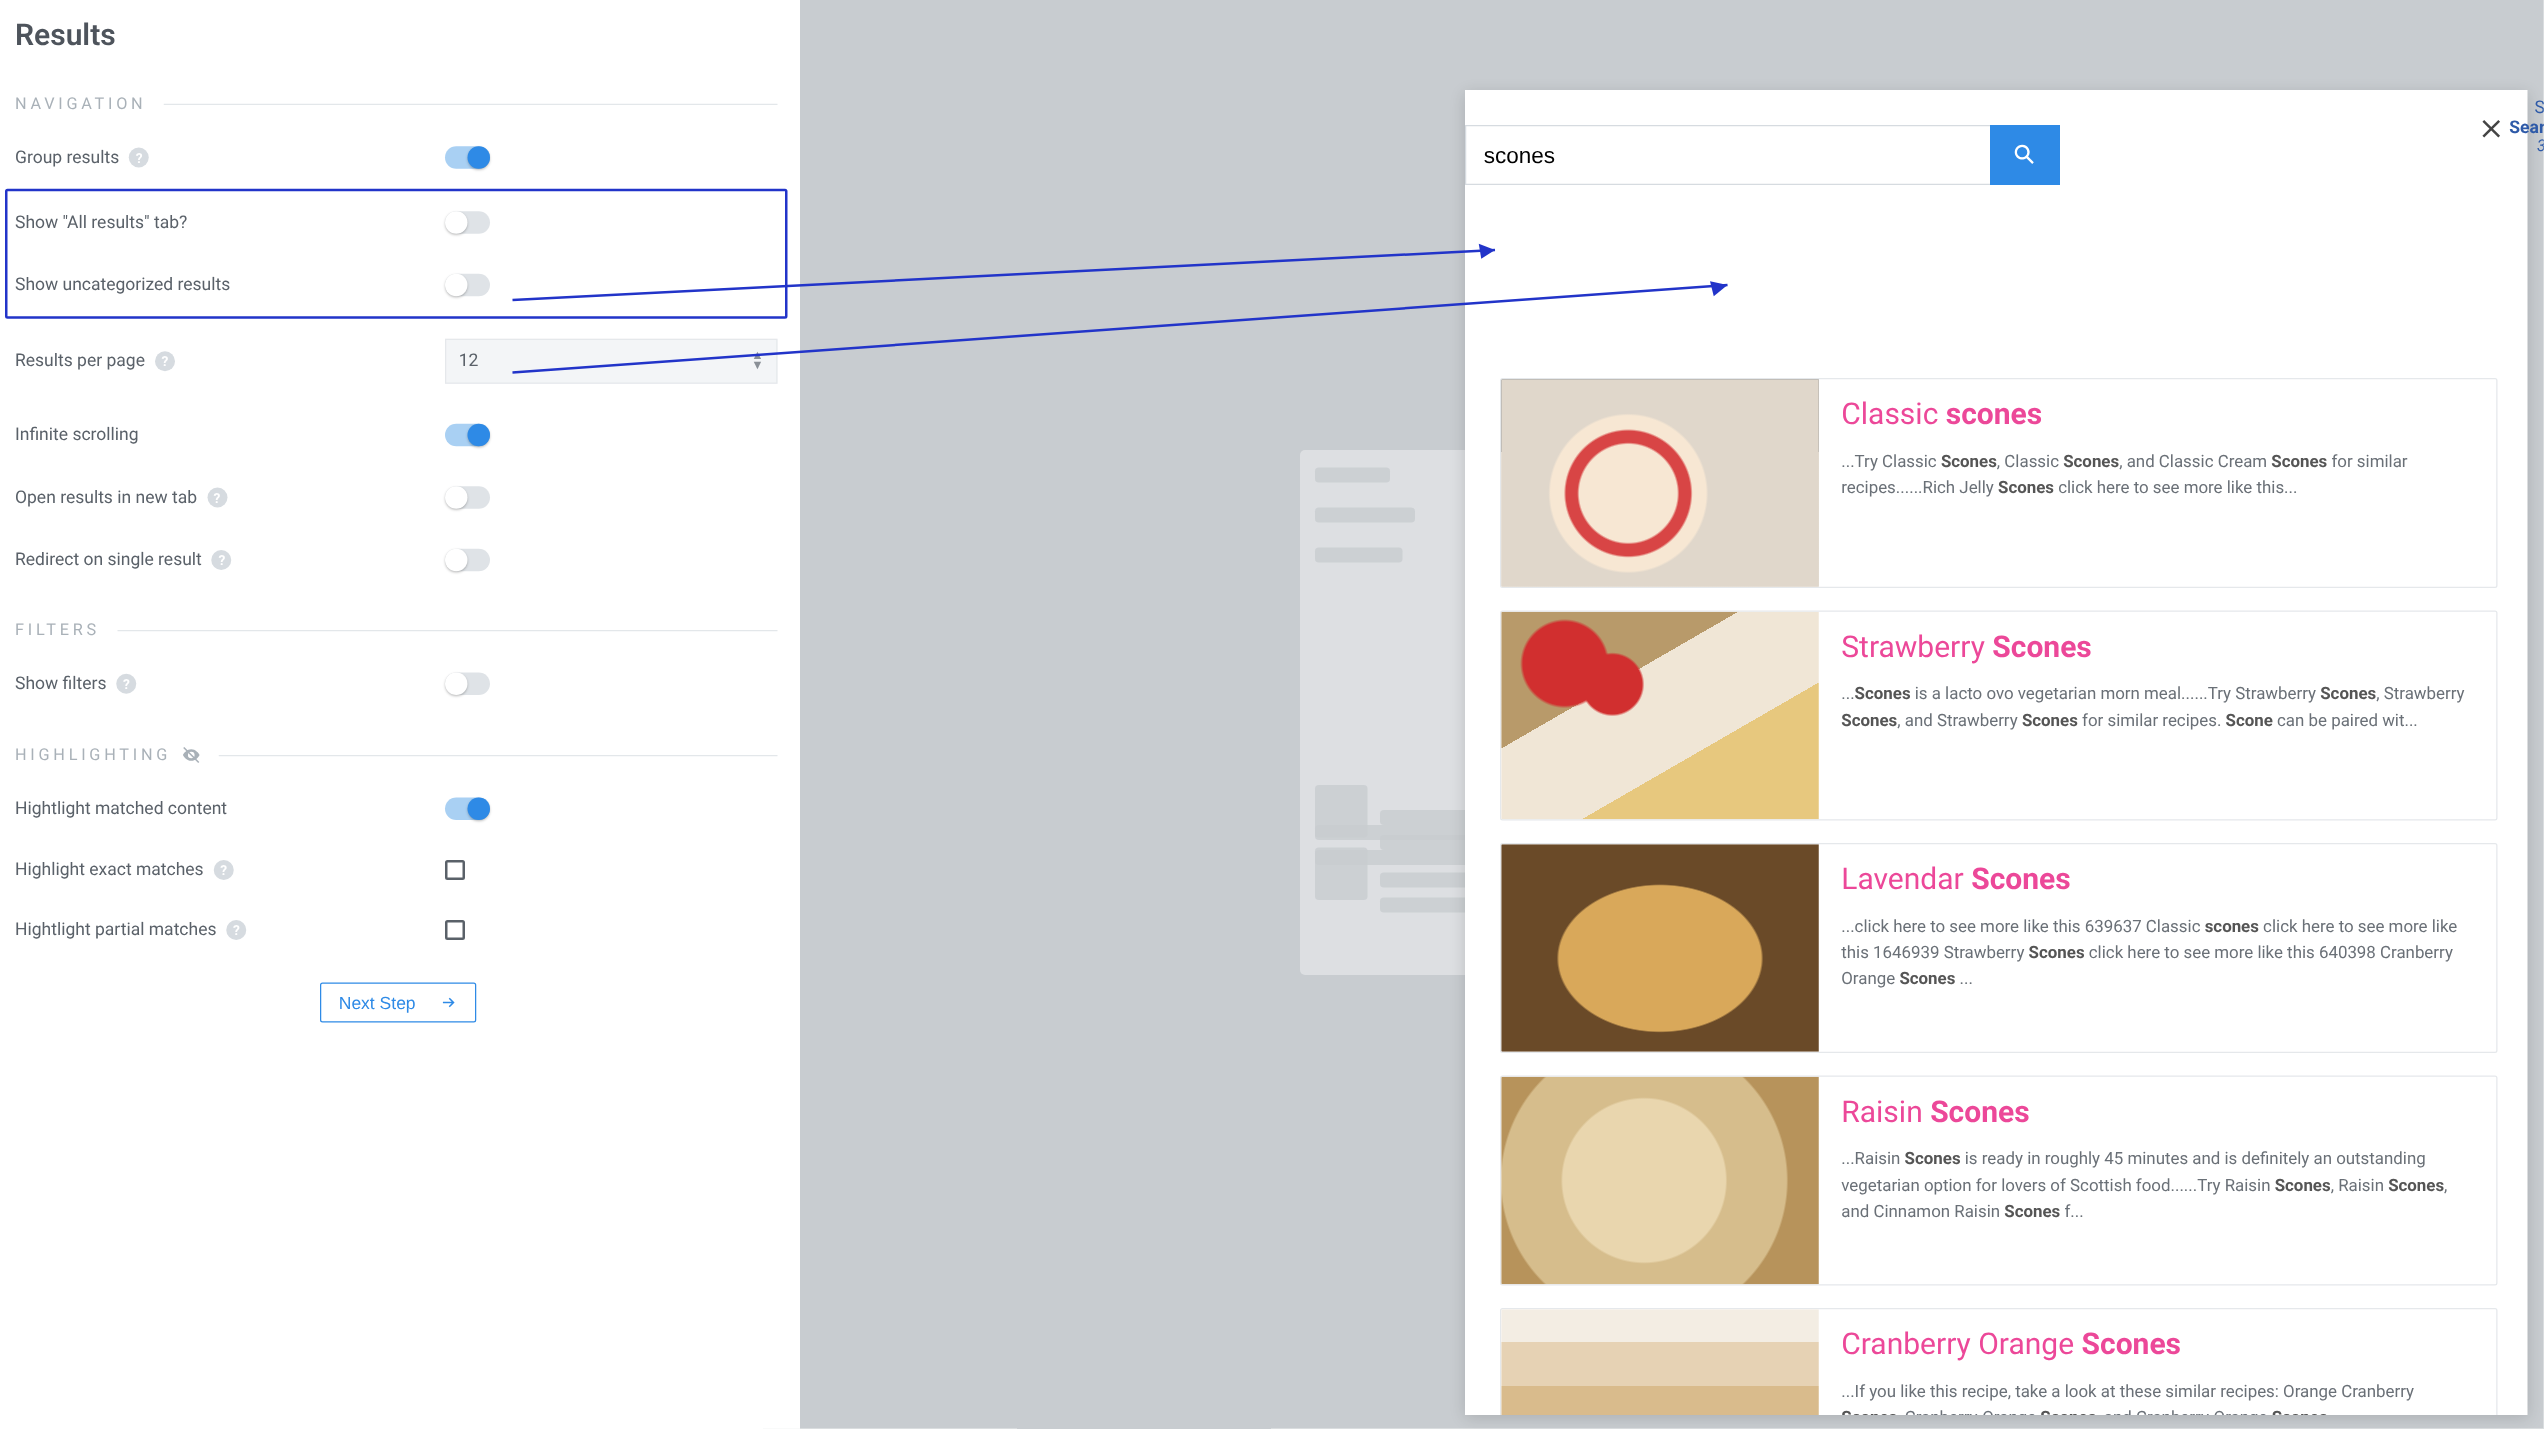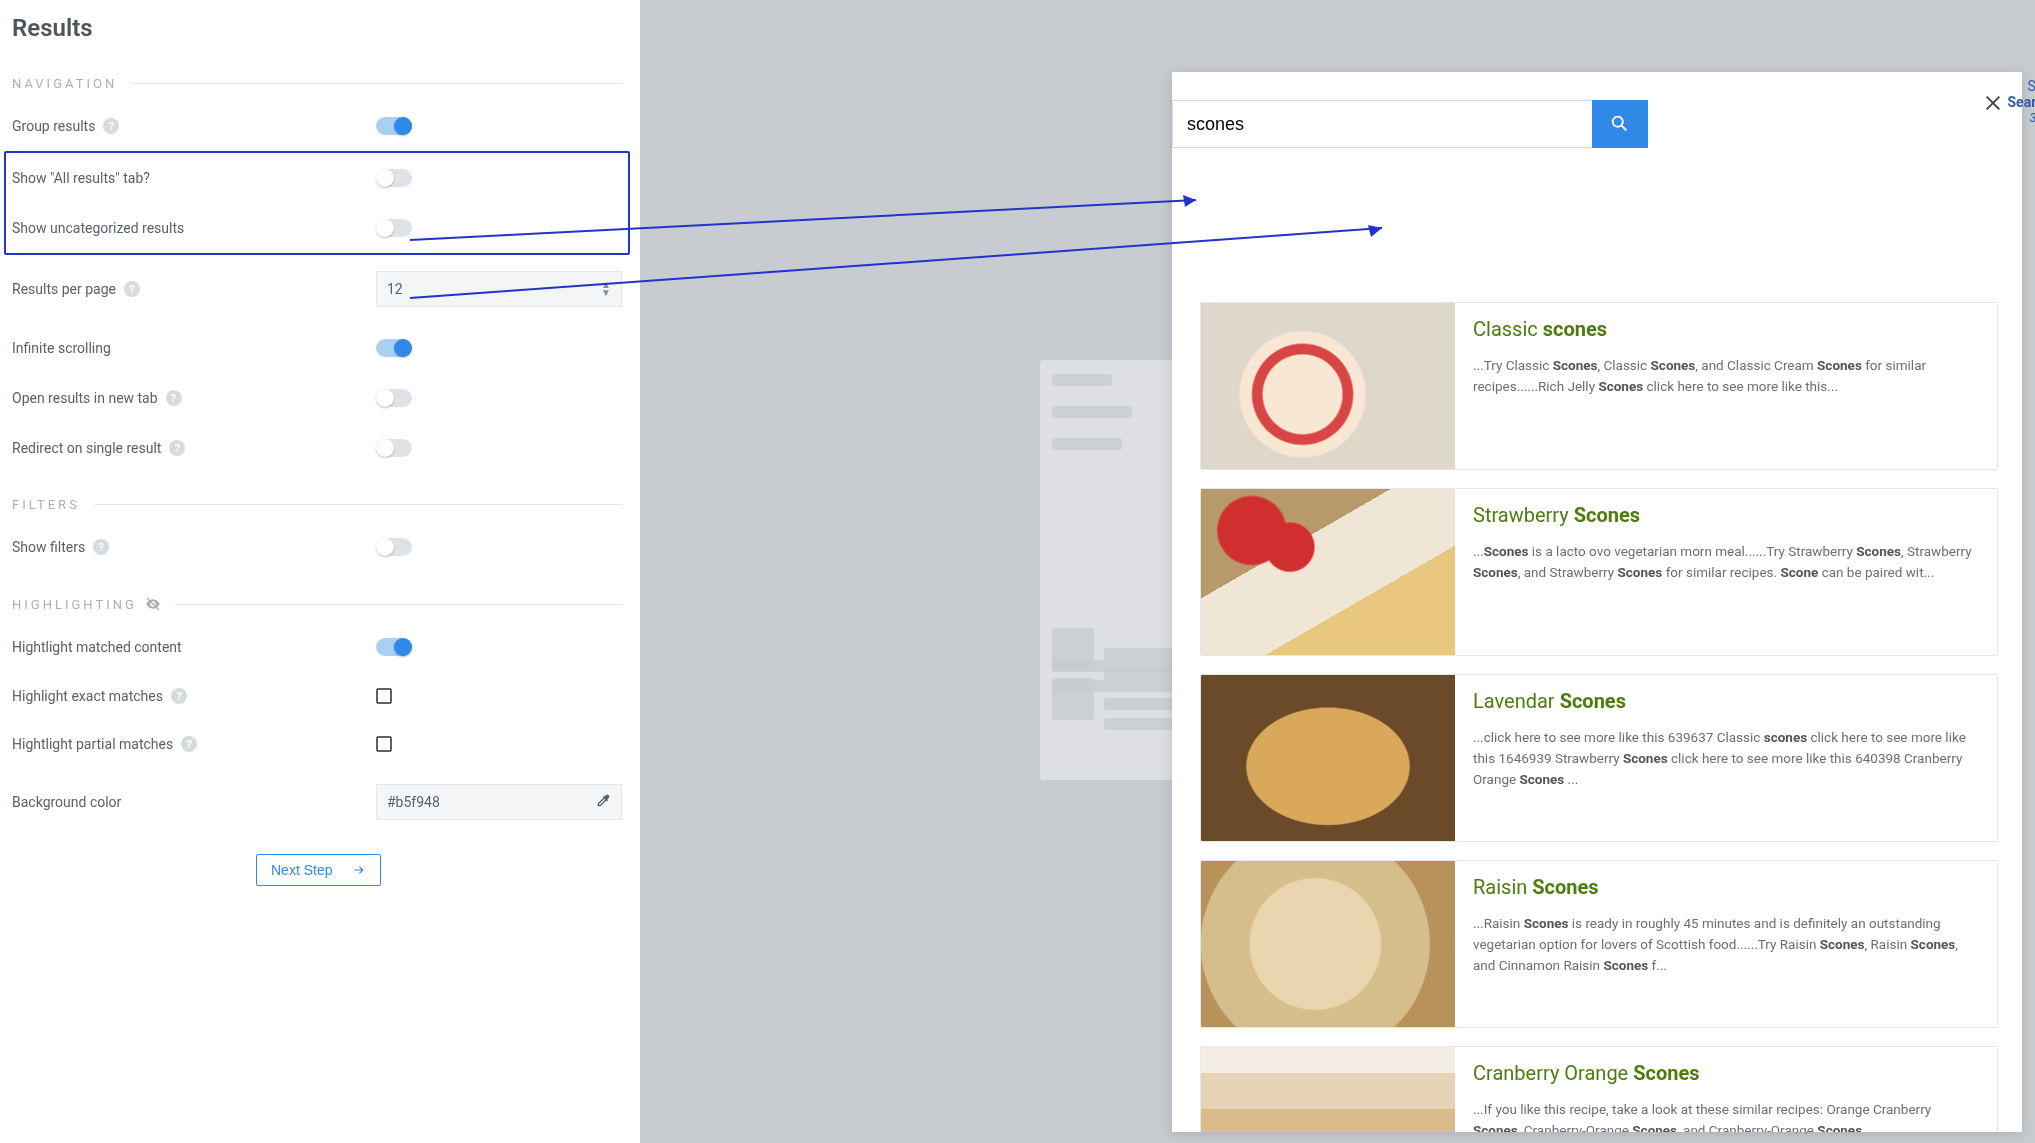--- a/index.html
+++ b/index.html
@@ -67,21 +67,21 @@
     background: #d6dbe0;
     color: #fff;
     font-size: 11px;
     font-weight: bold;
     display: inline-flex;
     align-items: center;
     justify-content: center;
     line-height: 1;
   }
   .control-col {
-    width: 246px;
+    width: 266px;
     display: flex;
     align-items: center;
   }
 
   .toggle {
     position: relative;
     width: 36px; height: 18px;
     border-radius: 9px;
     background: #dfe3e7;
     cursor: pointer;
@@ -326,22 +326,22 @@
     align-items:center;
     justify-content:center;
     color:#fff;
     font-size:11px;
   }
   .result-body {
     padding: 14px 18px;
     flex: 1;
   }
   .result-title {
-    color: #4d7c0f;
-    font-size: 20px;
+    color: #ec4899;
+    font-size: 24px;
     margin-bottom: 14px;
   }
   .result-title b { font-weight: 700; }
   .result-snippet {
     color: #6a7077;
     font-size: 13.5px;
     line-height: 1.55;
   }
   .result-snippet b { color:#555; font-weight:700; }
 
@@ -493,35 +493,20 @@
   <div class="setting-row">
     <div class="label-wrap">
       <span>Hightlight partial matches</span>
       <span class="help-icon">?</span>
     </div>
     <div class="control-col">
         <div class="checkbox"></div>
       </div>
   </div>
 
-  <div class="setting-row">
-    <div class="label-wrap">
-      <span>Background color</span>
-    </div>
-    <div class="control-col">
-      <div class="text-input">
-        <span>#b5f948</span>
-        <span class="picker">
-          <svg width="16" height="16" viewBox="0 0 24 24">
-              <path fill="#5a6169" d="M20.7 3.3a3 3 0 00-4.2 0l-2.1 2.1-1.1-1.1-1.4 1.4 1.1 1.1L4 15.8V20h4.2l8.9-8.9 1.1 1.1 1.4-1.4-1.1-1.1 2.1-2.1a3 3 0 000-4.2zM7.4 18H6v-1.4l8-8 1.4 1.4-8 8z"></path>
-            </svg>
-        </span>
-      </div>
-    </div>
-  </div>
 
   <button class="next-step-btn">
     <span>Next Step</span>
     <svg width="14" height="14" viewBox="0 0 24 24">
         <path fill="#2e8ae6" d="M4 11h12l-4-4 1.4-1.4L20 12l-6.6 6.4L12 17l4-4H4z"></path>
       </svg>
   </button>
 </div>
 
 <div class="middle-bg"></div>

